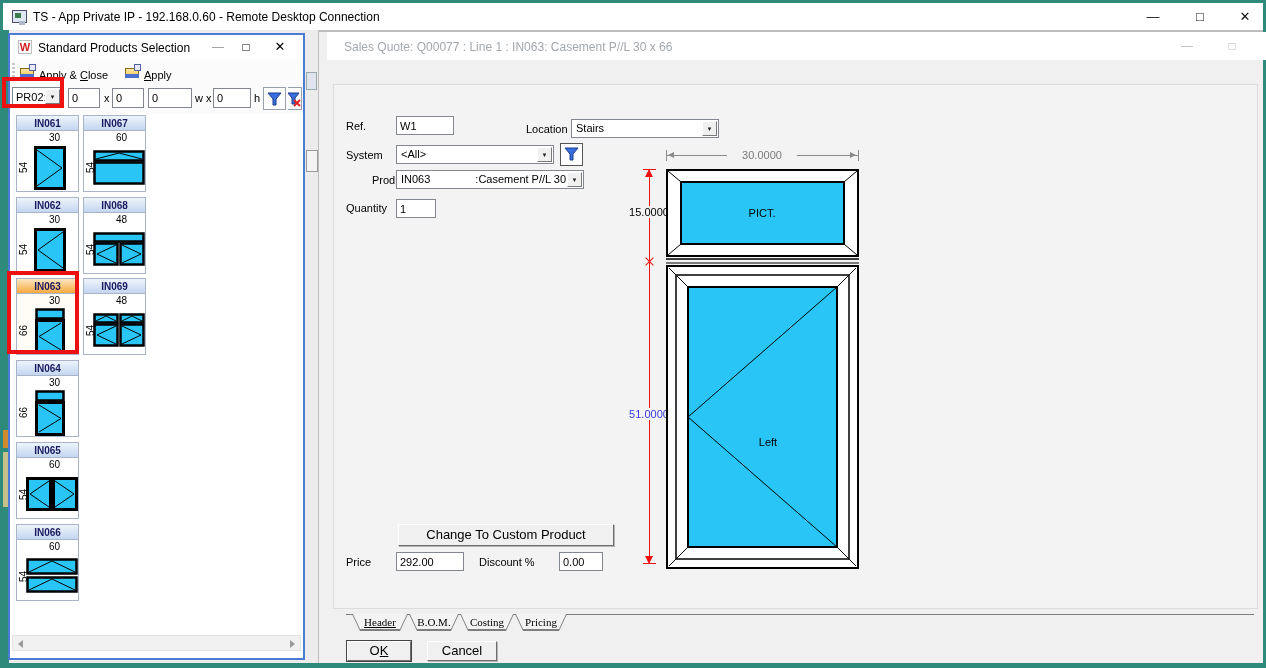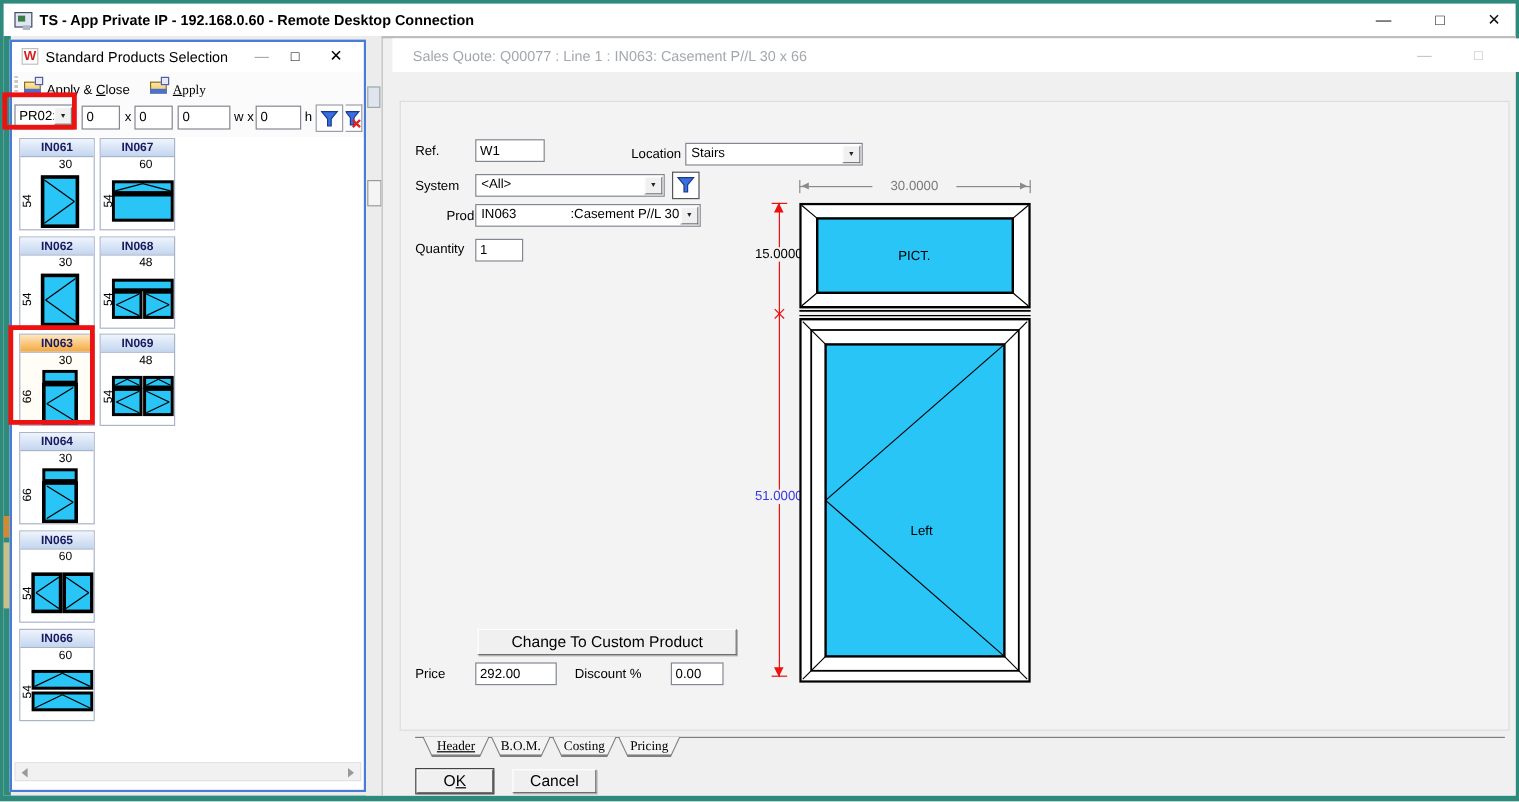--- a/index.html
+++ b/index.html
@@ -2,21 +2,21 @@
 <html><head>
 <meta charset="utf-8">
 <style>
   * { margin:0; padding:0; box-sizing:border-box; }
   html,body { width:1266px; height:668px; }
   body { font-family:"Liberation Sans", sans-serif; font-size:11px; color:#000; }
   #screen { position:relative; width:1266px; height:668px; background:#2E8B7C; overflow:hidden; }
 
   
   #rdp-titlebar { position:absolute; left:3px; top:3px; width:1260px; height:27px; background:#fff; }
-  #rdp-title { position:absolute; left:30px; top:7px; font-size:12px; color:#000; white-space:nowrap;font-weight:bold; }
+  #rdp-title { position:absolute; left:30px; top:7px; font-size:12px; color:#000; white-space:nowrap; }
   .rdp-btn { position:absolute; top:0; width:44px; height:27px; text-align:center; line-height:27px; font-size:13px; color:#111; }
   #rdp-min { left:1128px; } #rdp-max { left:1175px; } #rdp-close { left:1220px; }
   #rdp-icon { position:absolute; left:9px; top:7px; width:15px; height:13px; border:1px solid #4a4a6a; background:#dfe8f2; }
   #rdp-icon:after { content:""; position:absolute; left:2px; top:2px; width:6px; height:5px; background:#3a7c4a; }
   #rdp-icon:before { content:""; position:absolute; right:1px; bottom:-3px; width:6px; height:4px; background:#b0b8c8; }
 
   #client { position:absolute; left:3px; top:30px; width:1260px; height:633px; background:#ececec; }
   #teal-strip { position:absolute; left:0; top:0; width:6px; height:633px; background:#2E8B7C; }
   .frag { position:absolute; }
 
@@ -239,21 +239,21 @@
     <div id="pd-toolbar">
       <div id="pd-gripper"></div>
       <div class="tool-btn" style="left:10px;width:98px;">
         <span class="ticon">
             <span class="base"></span>
             <span class="bar"></span>
             <span class="mark"></span>
           </span>
         <span class="ttext"><span>Apply &amp; </span><span class="u">C</span><span>lose</span></span>
       </div>
-      <div class="tool-btn" style="left:115px;width:56px;font-family:Liberation Serif, serif;">
+      <div class="tool-btn" style="left:115px;width:56px;">
         <span class="ticon">
             <span class="base"></span>
             <span class="bar"></span>
             <span class="mark"></span>
           </span>
         <span class="ttext"><span class="u">A</span><span>pply</span></span>
       </div>
     </div>
 
     <div id="pd-filter-row">

